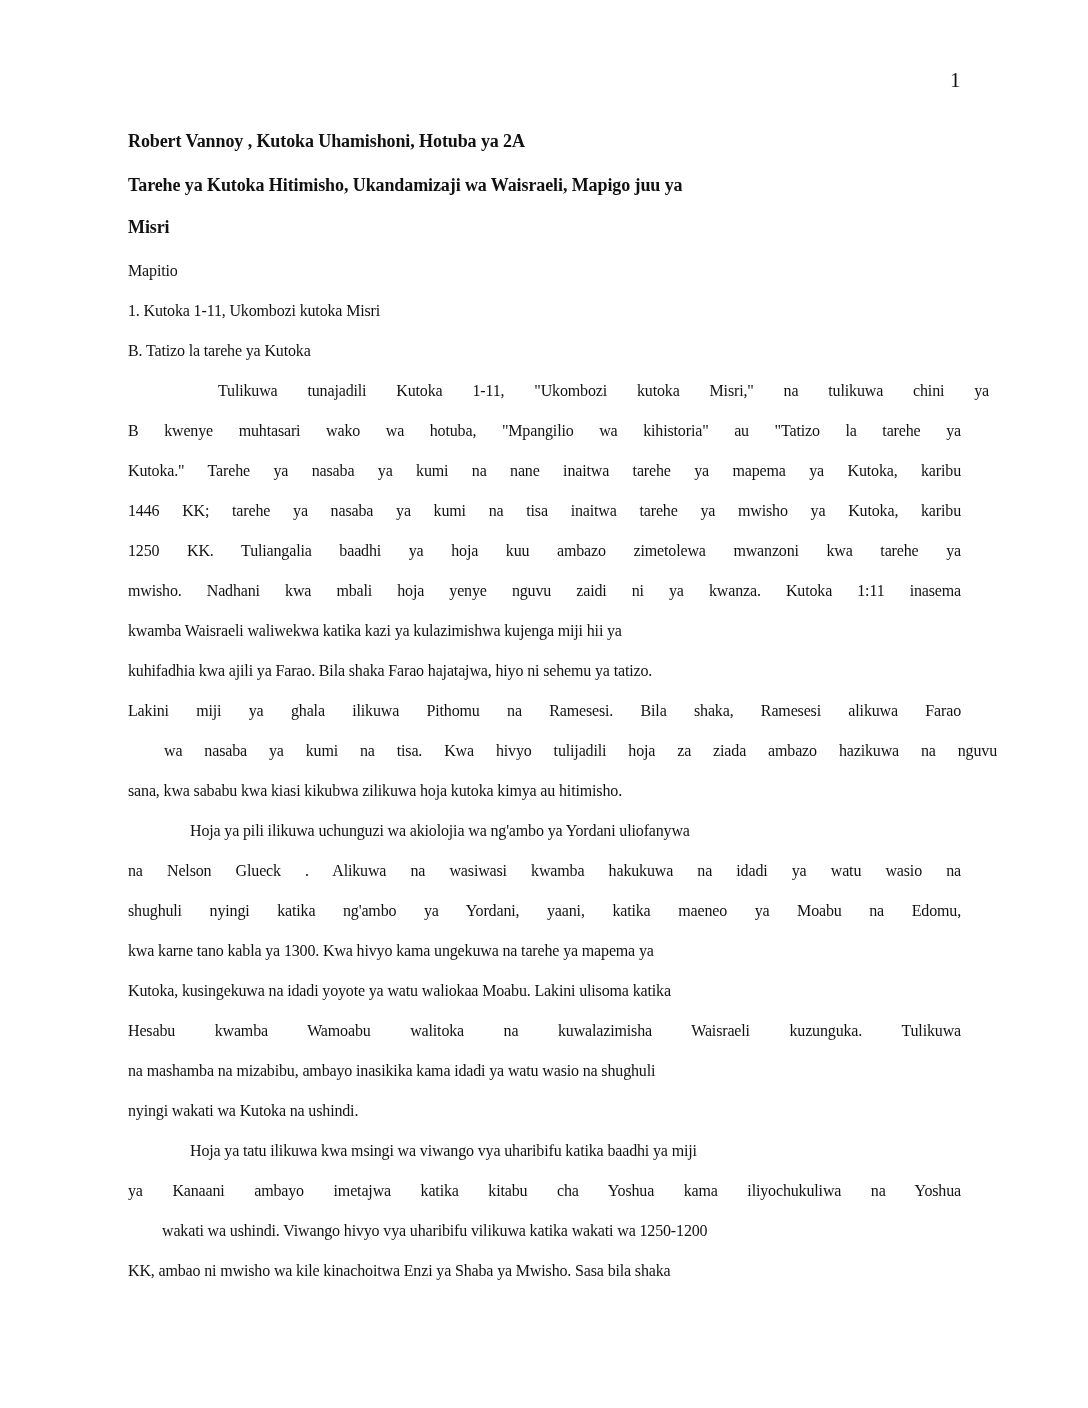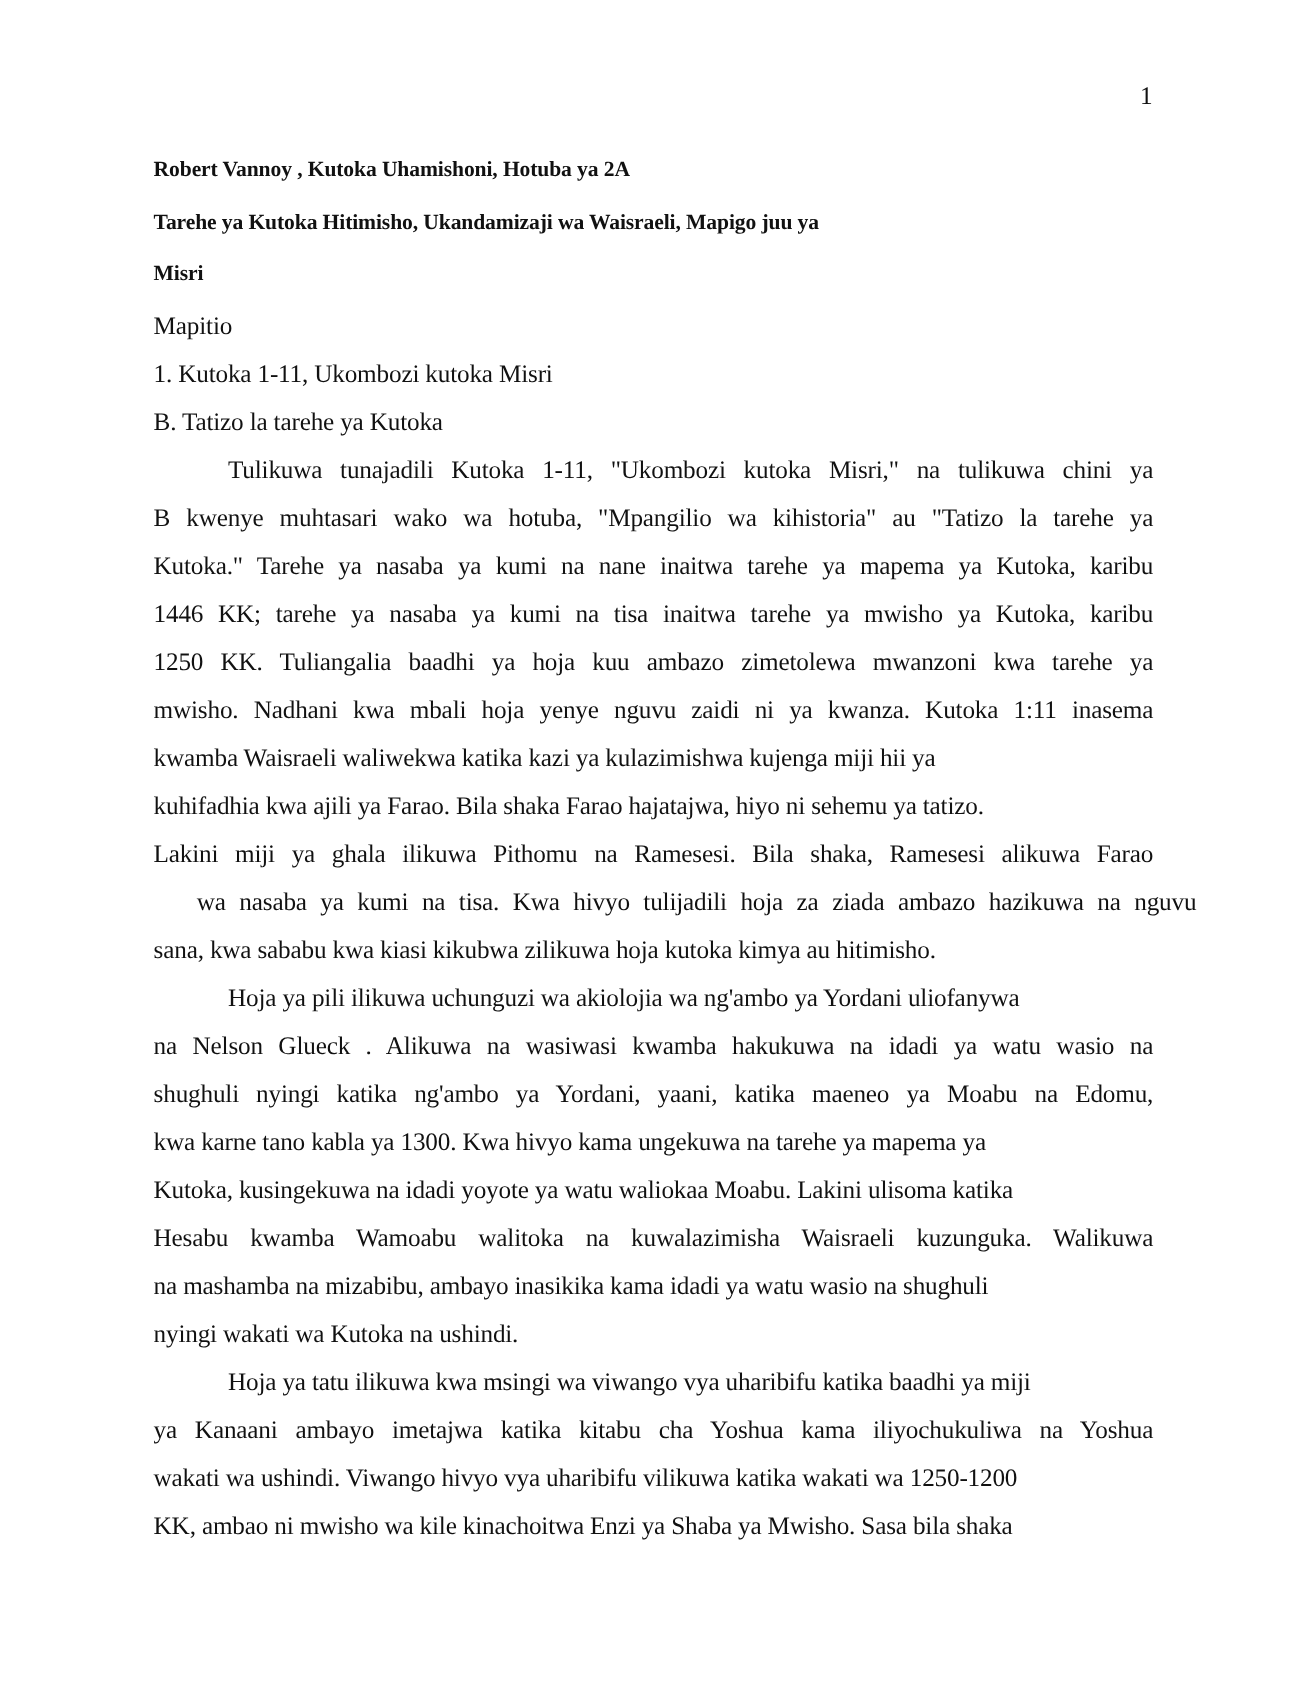--- a/index.html
+++ b/index.html
@@ -1,58 +1,58 @@
 <!DOCTYPE html>
 <html><head>
 <meta charset="utf-8">
 <style>
   html, body { margin: 0; padding: 0; background: #ffffff; }
   body { width: 1088px; height: 1408px; position: relative; overflow: hidden; }
   .page { position: absolute; left: 0; top: 0; width: 1088px; height: 1408px; background: #ffffff; color: #111111; font-family: "Liberation Serif", serif; }
   .page-number { position: absolute; left: 950px; top: 68px; font-size: 21px; line-height: 24px; }
   .title { position: absolute; left: 128px; font-weight: bold; font-size: 18px; line-height: 26px; white-space: nowrap; letter-spacing: -0.1px; }
-  .line { position: absolute; left: 128px; font-size: 21px; line-height: 24px; white-space: nowrap; letter-spacing: -0.15px; }
+  .line { position: absolute; left: 128px; font-size: 16px; line-height: 24px; white-space: nowrap; letter-spacing: -0.15px; }
   .indent { left: 190px; }
   .justify { width: 833px; text-align: justify; text-align-last: justify; }
   .justify.indent { width: 771px; }
 </style>
 </head>
 <body>
 
 <div class="page">
 
   <div class="page-number">1</div>
 
   <div class="title" style="top:128px;">Robert Vannoy , Kutoka Uhamishoni, Hotuba ya 2A</div>
   <div class="title" style="top:172px;">Tarehe ya Kutoka Hitimisho, Ukandamizaji wa Waisraeli, Mapigo juu ya</div>
   <div class="title" style="top:214px;">Misri</div>
 
   <div class="line" style="top:259px;">Mapitio</div>
   <div class="line" style="top:299px;">1. Kutoka 1-11, Ukombozi kutoka Misri</div>
   <div class="line" style="top:339px;">B. Tatizo la tarehe ya Kutoka</div>
 
-  <div class="line indent justify" style="top:379px;">Tulikuwa tunajadili Kutoka 1-11, "Ukombozi kutoka Misri," na tulikuwa chini ya</div>
+  <div class="line indent justify" style="top:379px;margin-left:28px;">Tulikuwa tunajadili Kutoka 1-11, "Ukombozi kutoka Misri," na tulikuwa chini ya</div>
   <div class="line justify" style="top:419px;">B kwenye muhtasari wako wa hotuba, "Mpangilio wa kihistoria" au "Tatizo la tarehe ya</div>
   <div class="line justify" style="top:459px;">Kutoka." Tarehe ya nasaba ya kumi na nane inaitwa tarehe ya mapema ya Kutoka, karibu</div>
   <div class="line justify" style="top:499px;">1446 KK; tarehe ya nasaba ya kumi na tisa inaitwa tarehe ya mwisho ya Kutoka, karibu</div>
   <div class="line justify" style="top:539px;">1250 KK. Tuliangalia baadhi ya hoja kuu ambazo zimetolewa mwanzoni kwa tarehe ya</div>
   <div class="line justify" style="top:579px;">mwisho. Nadhani kwa mbali hoja yenye nguvu zaidi ni ya kwanza. Kutoka 1:11 inasema</div>
   <div class="line" style="top:619px;">kwamba Waisraeli waliwekwa katika kazi ya kulazimishwa kujenga miji hii ya</div>
   <div class="line" style="top:659px;">kuhifadhia kwa ajili ya Farao. Bila shaka Farao hajatajwa, hiyo ni sehemu ya tatizo.</div>
   <div class="line justify" style="top:699px;">Lakini miji ya ghala ilikuwa Pithomu na Ramesesi. Bila shaka, Ramesesi alikuwa Farao</div>
   <div class="line justify" style="top:739px;margin-left:36px;">wa nasaba ya kumi na tisa. Kwa hivyo tulijadili hoja za ziada ambazo hazikuwa na nguvu</div>
   <div class="line" style="top:779px;">sana, kwa sababu kwa kiasi kikubwa zilikuwa hoja kutoka kimya au hitimisho.</div>
 
   <div class="line indent" style="top:819px;">Hoja ya pili ilikuwa uchunguzi wa akiolojia wa ng'ambo ya Yordani uliofanywa</div>
   <div class="line justify" style="top:859px;">na Nelson Glueck . Alikuwa na wasiwasi kwamba hakukuwa na idadi ya watu wasio na</div>
   <div class="line justify" style="top:899px;">shughuli nyingi katika ng'ambo ya Yordani, yaani, katika maeneo ya Moabu na Edomu,</div>
   <div class="line" style="top:939px;">kwa karne tano kabla ya 1300. Kwa hivyo kama ungekuwa na tarehe ya mapema ya</div>
   <div class="line" style="top:979px;">Kutoka, kusingekuwa na idadi yoyote ya watu waliokaa Moabu. Lakini ulisoma katika</div>
-  <div class="line justify" style="top:1019px;">Hesabu kwamba Wamoabu walitoka na kuwalazimisha Waisraeli kuzunguka. Walikuwa</div>
+  <div class="line justify" style="top:1019px;">Hesabu kwamba Wamoabu walitoka na kuwalazimisha Waisraeli kuzunguka. Tulikuwa</div>
   <div class="line" style="top:1059px;">na mashamba na mizabibu, ambayo inasikika kama idadi ya watu wasio na shughuli</div>
   <div class="line indent" style="top:1139px;">Hoja ya tatu ilikuwa kwa msingi wa viwango vya uharibifu katika baadhi ya miji</div>
 
   <div class="line" style="top:1099px;">nyingi wakati wa Kutoka na ushindi.</div>
   <div class="line justify" style="top:1179px;">ya Kanaani ambayo imetajwa katika kitabu cha Yoshua kama iliyochukuliwa na Yoshua</div>
-  <div class="line" style="top:1219px;">wakati wa ushindi. Viwango hivyo vya uharibifu vilikuwa katika wakati wa 1250-1200</div>
+  <div class="line" style="top:1219px;margin-left:34px;">wakati wa ushindi. Viwango hivyo vya uharibifu vilikuwa katika wakati wa 1250-1200</div>
   <div class="line" style="top:1259px;">KK, ambao ni mwisho wa kile kinachoitwa Enzi ya Shaba ya Mwisho. Sasa bila shaka</div>
 
 </div>
 
 </body></html>

